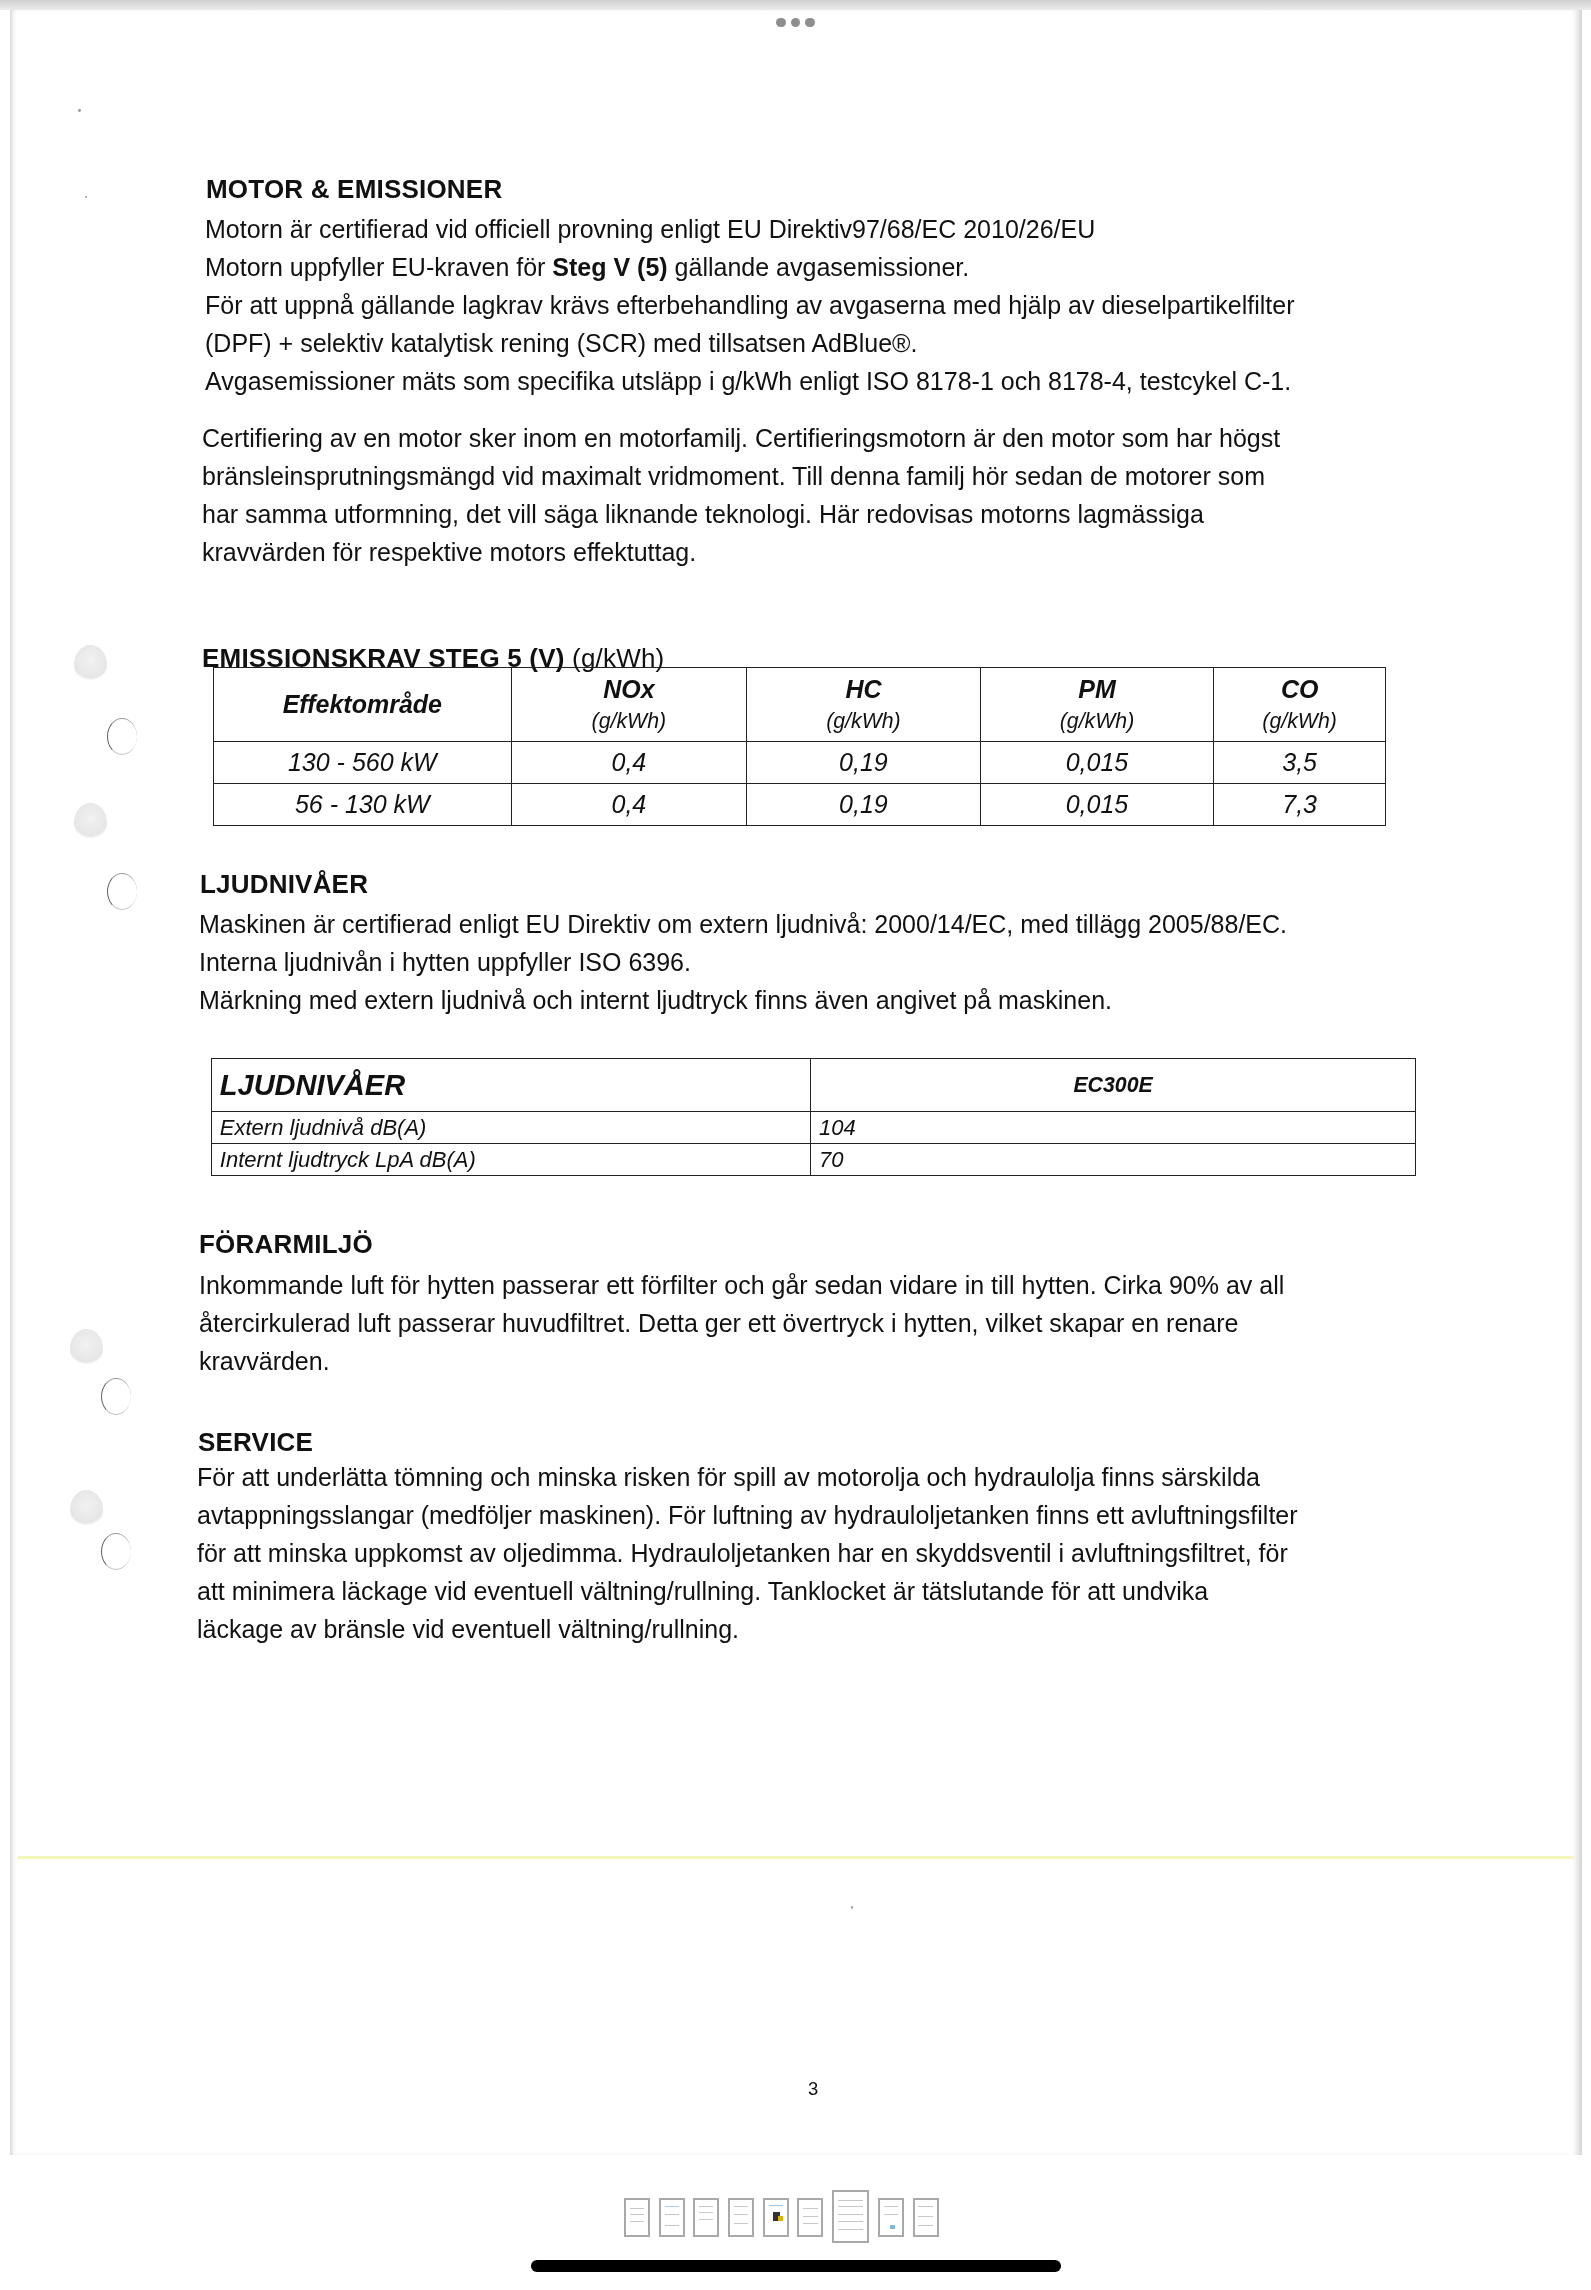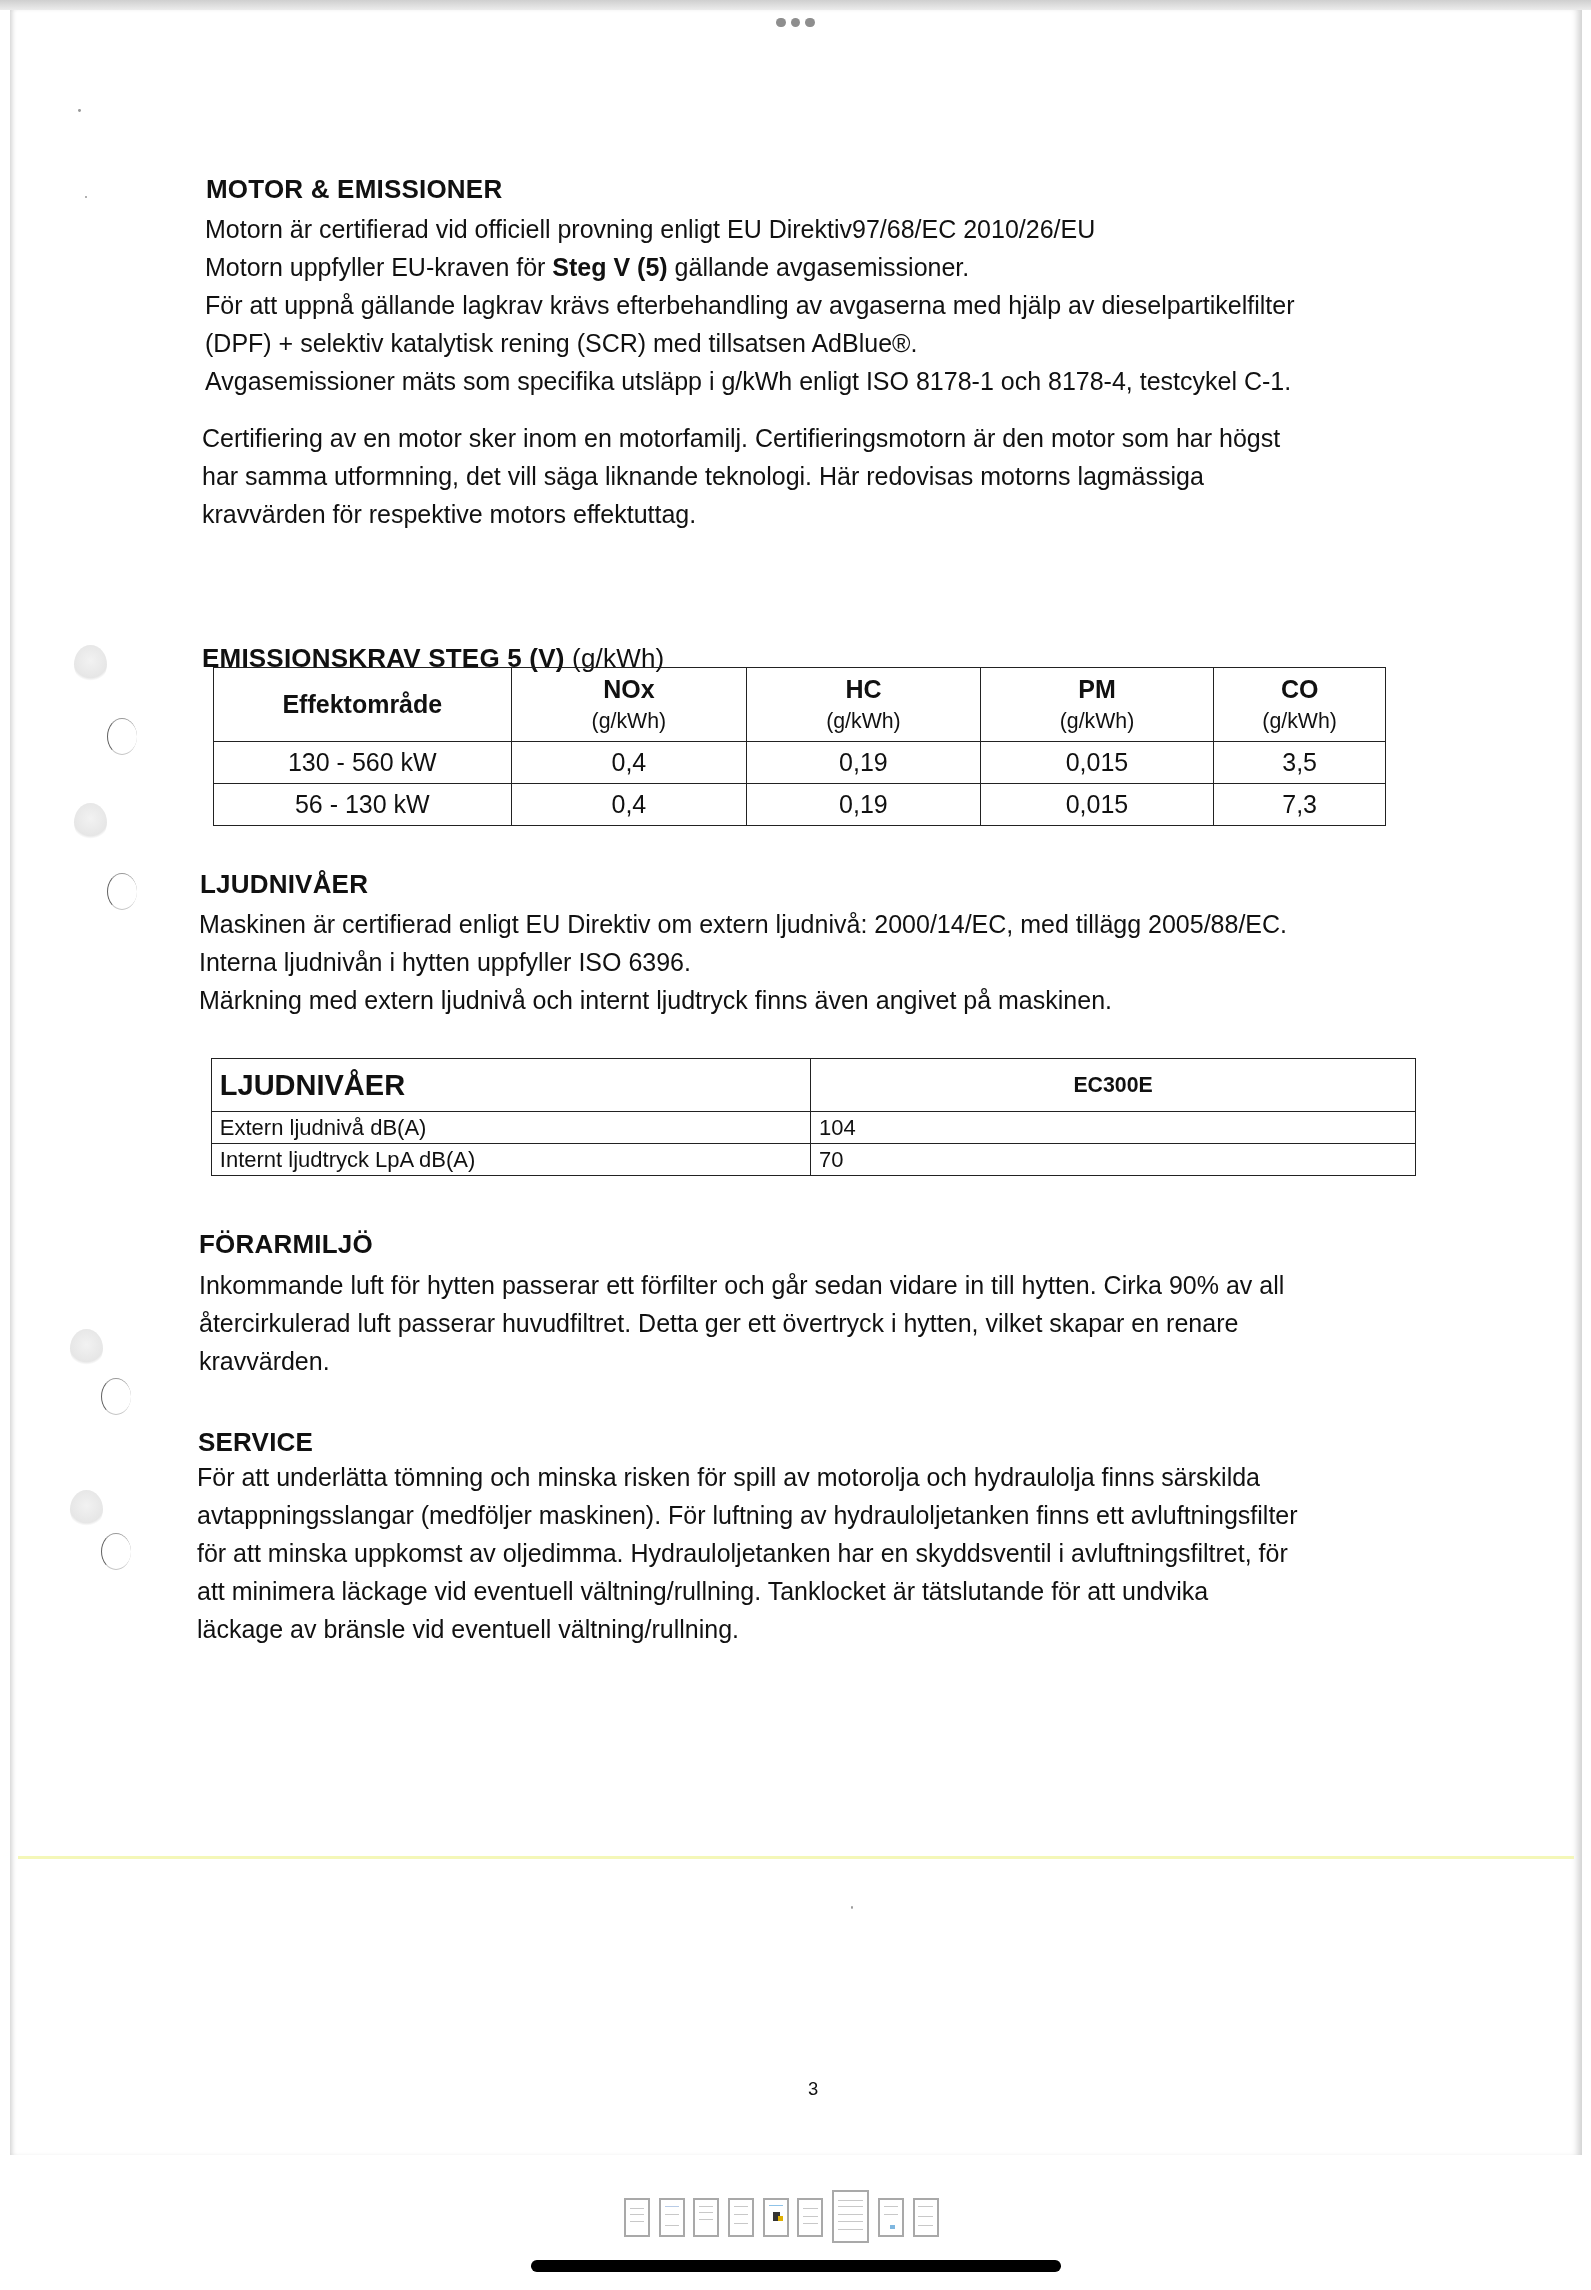--- a/index.html
+++ b/index.html
@@ -21,21 +21,21 @@
   .dots span { width:9.7px; height:9.7px; border-radius:50%; background:#8e8e8e; display:block; }
   .speck { position:absolute; width:2.9px; height:2.9px; border-radius:50%; background:#999; }
   .ring { position:absolute; width:33px; height:39px; border-radius:50%; }
   .ring.ghost { background:radial-gradient(circle at 50% 40%, #f2f2f2, #e6e6e6 60%, transparent 70%); }
   .ring.arc { border-left:1.9px solid #444; border-top:1px solid #888; border-bottom:1px solid #bbb; width:29px; height:35px; opacity:.85; }
 
   .h { position:absolute; font-weight:bold; font-size:26px; letter-spacing:0.2px; }
   .p { position:absolute; font-size:25px; line-height:38px; white-space:nowrap; }
   .p .line { display:block; }
 
-  table { border-collapse:collapse; position:absolute; }
+  table { border-collapse:collapse; position:absolute;font-style:italic; }
   .emis td { border:1.9px solid #222; text-align:center; font-size:25px; padding:0; }
   .emis .sub { display:block; font-size:21.3px; font-weight:normal; margin-top:5.8px; }
   .emis .hd { font-weight:bold; }
   .snd td { border:1.9px solid #222; font-size:22px; padding:0 7.8px; }
   .snd .hd1 { font-weight:bold; font-size:29px; }
   .snd .hd2 { font-weight:bold; font-size:21.3px; text-align:center; }
   .snd .v { text-align:left; }
 
   .yline { position:absolute; left:17.5px; top:1856px; width:1556px; height:2.9px; background:#f4f7b8; }
   .pagenum { position:absolute; left:808px; top:2078px; font-size:18.4px; }
@@ -73,20 +73,21 @@
 <div class="h" style="left:206px;top:174px">MOTOR &amp; EMISSIONER</div>
 <div class="p" style="left:205px;top:210px">
   <span class="line">Motorn är certifierad vid officiell provning enligt EU Direktiv97/68/EC 2010/26/EU</span>
   <span class="line"><span>Motorn uppfyller EU-kraven för </span><b>Steg V (5)</b><span> gällande avgasemissioner.</span></span>
   <span class="line">För att uppnå gällande lagkrav krävs efterbehandling av avgaserna med hjälp av dieselpartikelfilter</span>
   <span class="line">(DPF) + selektiv katalytisk rening (SCR) med tillsatsen AdBlue®.</span>
   <span class="line">Avgasemissioner mäts som specifika utsläpp i g/kWh enligt ISO 8178-1 och 8178-4, testcykel C-1.</span>
 </div>
 <div class="p" style="left:202px;top:419px">
   <span class="line">Certifiering av en motor sker inom en motorfamilj. Certifieringsmotorn är den motor som har högst</span>
+  <span class="line">bränsleinsprutningsmängd vid maximalt vridmoment. Till denna familj hör sedan de motorer som</span>
   <span class="line">har samma utformning, det vill säga liknande teknologi. Här redovisas motorns lagmässiga</span>
   <span class="line">kravvärden för respektive motors effektuttag.</span>
 </div>
 
 <div class="h" style="left:202px;top:643px"><span>EMISSIONSKRAV STEG 5 (V)</span><span style="font-weight:normal"> (g/kWh)</span></div>
 <table class="emis" style="left:213px;top:667px;width:1173px">
   <colgroup>
       <col style="width:298px">
       <col style="width:236px">
       <col style="width:234px">

